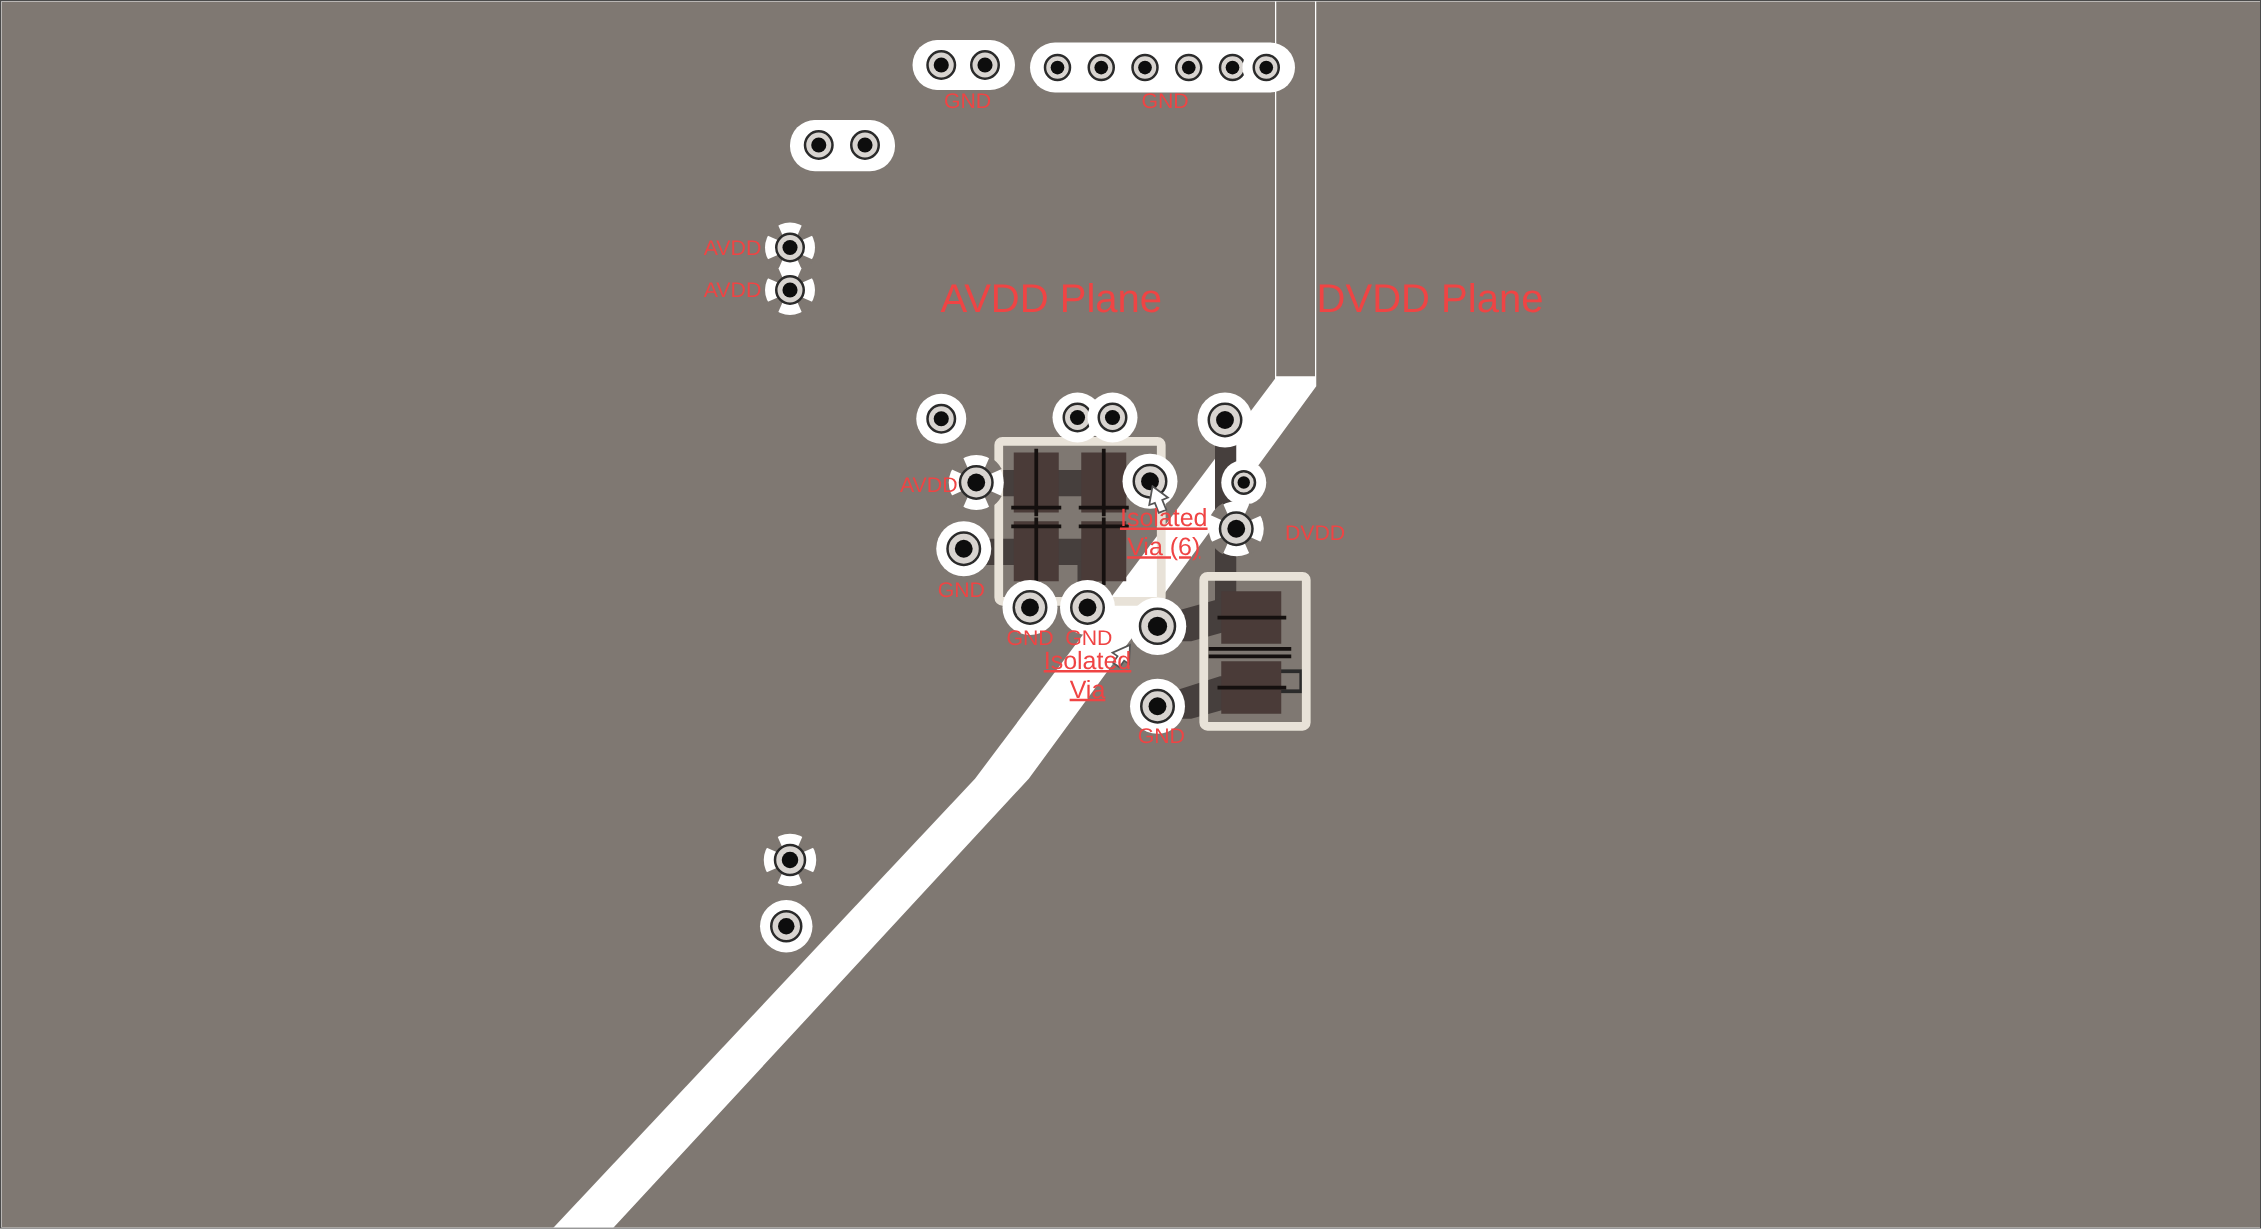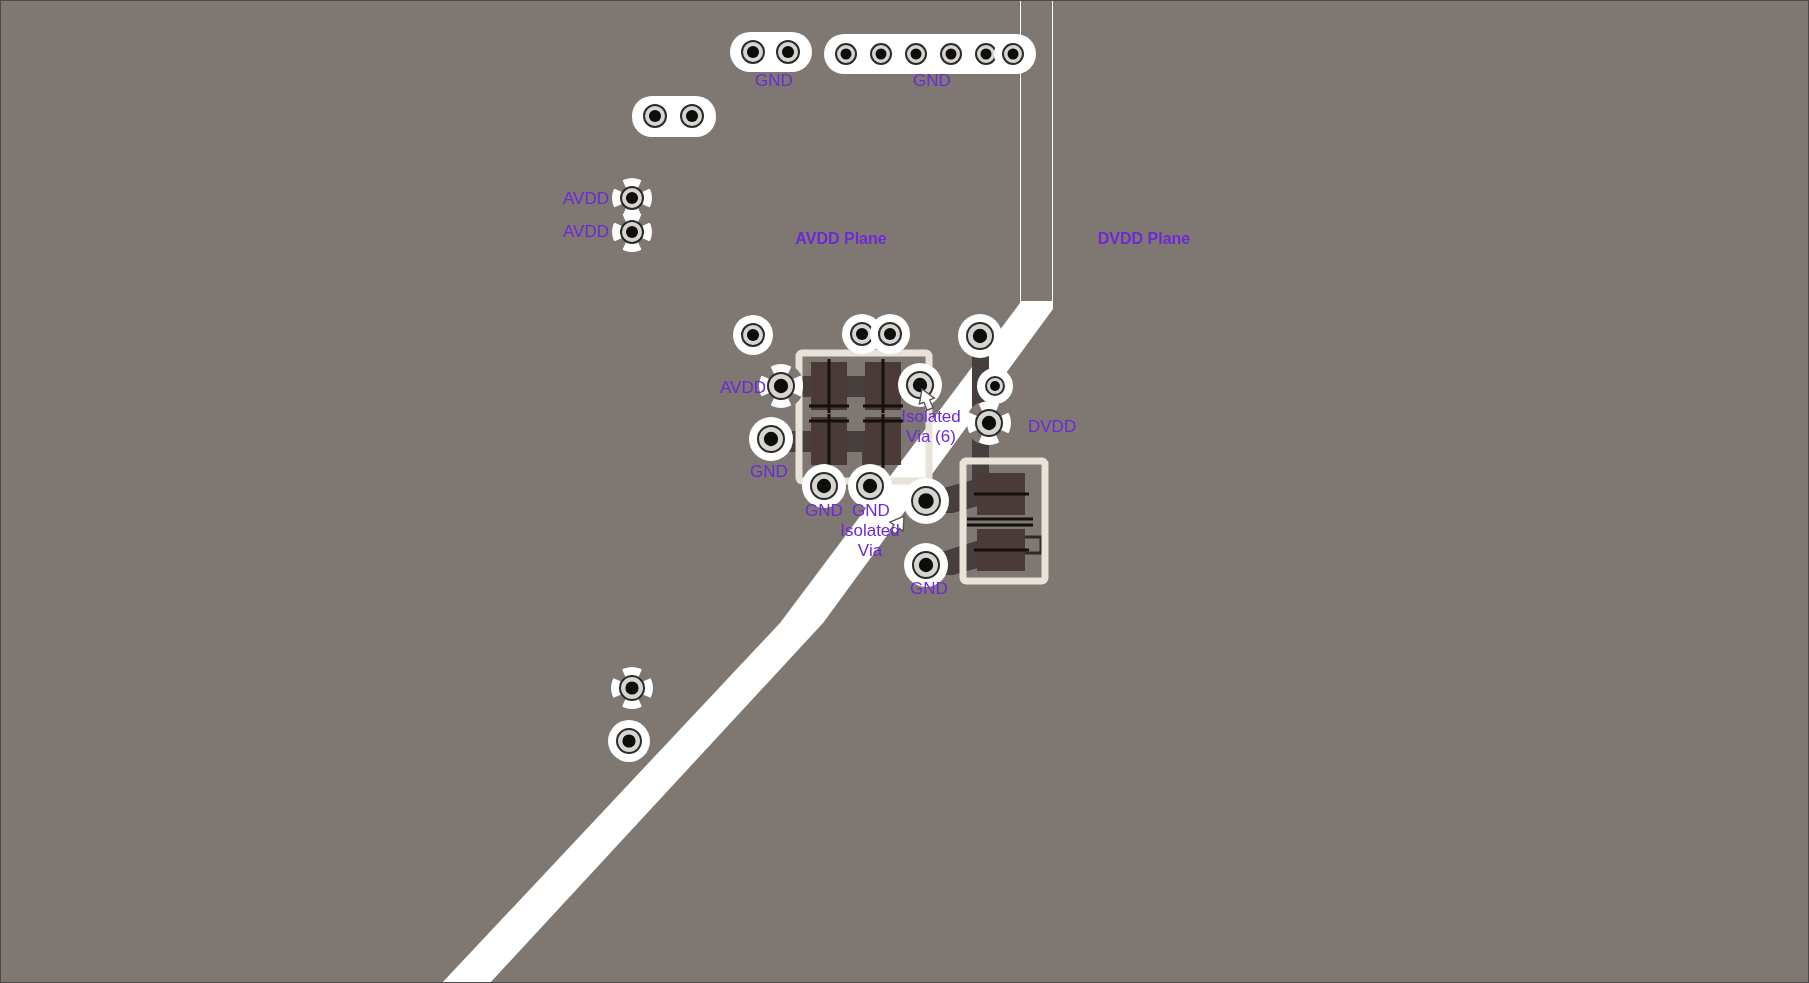--- a/index.html
+++ b/index.html
@@ -1,25 +1,25 @@
 <!DOCTYPE html>
 <html><head>
 <meta charset="utf-8">
 <style>
   html,body{margin:0;padding:0;background:#ffffff;}
   body{font-family:"Liberation Sans",sans-serif;}
   #stage{position:relative;width:1809px;height:983px;overflow:hidden;background:#ffffff;
          border:1px solid #4a4a4a;box-sizing:border-box;}
   #board{position:absolute;inset:0;}
-  .lbl{position:absolute;color:#6d28d9;font-family:"Liberation Sans",sans-serif;
+  .lbl{position:absolute;color:#ef4444;font-family:"Liberation Sans",sans-serif;
        white-space:nowrap;line-height:1.15;}
   .lbl.ctr{transform:translate(-50%,-50%);text-align:center;}
-  .plane-title{font-size:16px;font-weight:bold;}
+  .plane-title{font-size:32px;}
   .net-lbl{font-size:17px;}
-  .call-lbl{font-size:17px;}
+  .call-lbl{font-size:20px;text-decoration:underline;}
 </style>
 </head>
 <body>
 
 <div id="stage">
   <svg id="board" viewBox="0 0 1809 983" width="1809" height="983">
     <defs>
 
       <g id="g-via-core">
         <circle r="1" fill="none"></circle>

